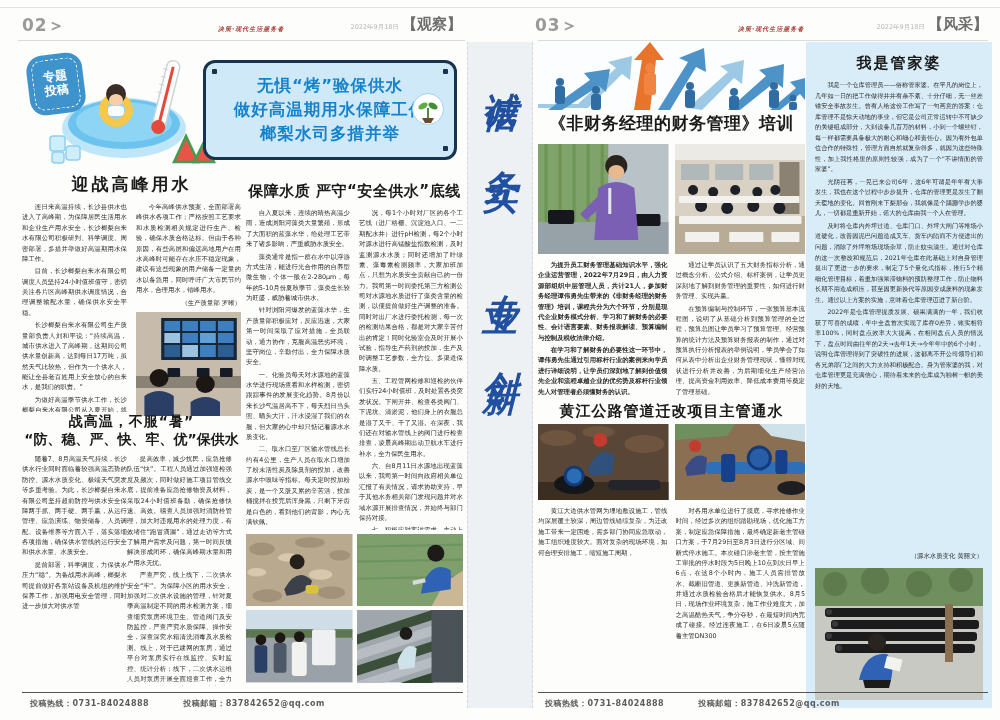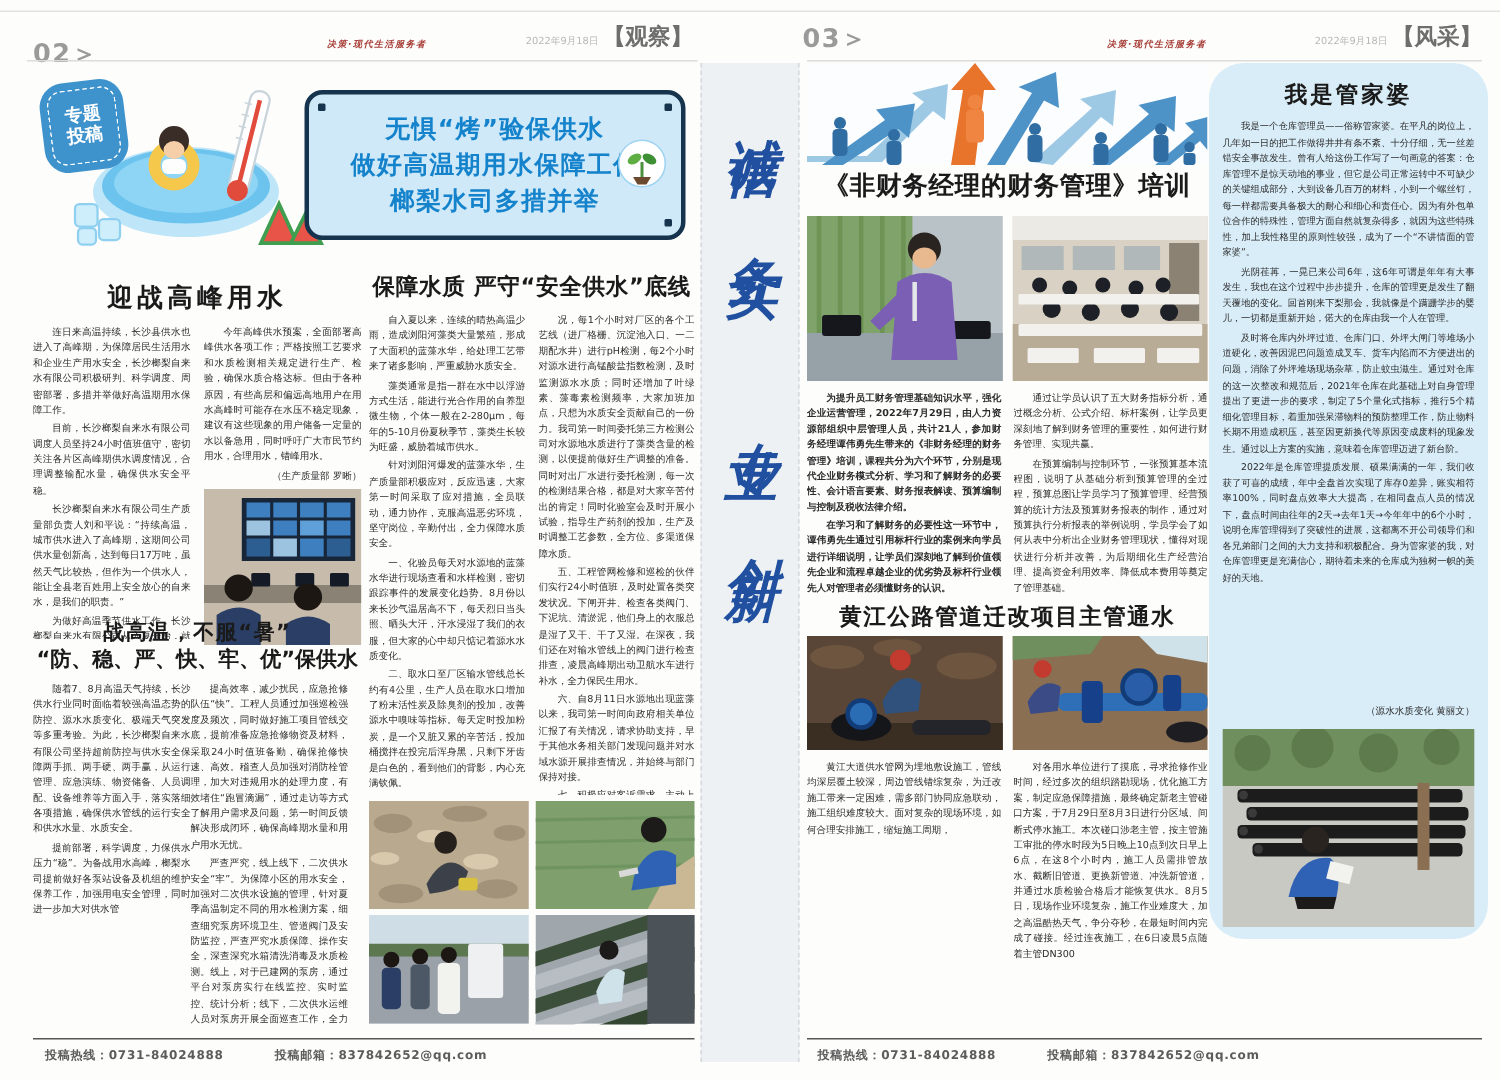--- a/index.html
+++ b/index.html
@@ -26,35 +26,35 @@
   .col{display:flex;flex-direction:column;overflow:hidden;}
   .art p{margin:0 0 2px 0;text-indent:2em;text-align:justify;font-size:6.4px;line-height:1.62;color:#2b2b2b;}
   .by{margin-top:2px;text-align:right;font-size:6.4px;color:#2b2b2b;}
   .byauto{margin-top:auto;text-align:right;font-size:6.4px;color:#2b2b2b;padding-bottom:2px;}
   .ph{display:block;width:100%;height:100%;}
   .phbox{flex:none;}
   
   .spine{position:absolute;left:467px;top:42px;width:64px;height:666px;background:#eef1f3;border-left:1px dashed #d3d8dc;border-right:1px dashed #d3d8dc;display:flex;flex-direction:column;align-items:center;}
   .spine-word{writing-mode:vertical-rl;font-family:"DejaVu Serif",serif;font-style:italic;font-weight:bold;font-size:35px;color:#20509f;letter-spacing:6px;line-height:1;}
   
-  .rpanel{position:absolute;left:806px;top:42px;width:186px;height:584px;background:#d9edf8;box-sizing:border-box;padding:10px 9px 8px 9px;display:flex;flex-direction:column;border-radius:23px;}
+  .rpanel{position:absolute;left:806px;top:42px;width:186px;height:666px;background:#d9edf8;box-sizing:border-box;padding:10px 9px 8px 9px;display:flex;flex-direction:column;}
   .rpanel h2{margin:2px 0 7px 0;text-align:center;font-size:15px;font-weight:bold;color:#1a1a1a;letter-spacing:2px;}
   .rpanel .txt{flex:1;overflow:hidden;display:flex;flex-direction:column;}
   .rpanel p{margin:0 0 2px 0;text-indent:2em;text-align:justify;font-size:6.2px;line-height:1.7;color:#2b2b2b;}
   
   .footrule{position:absolute;border-top:1.5px solid #555;}
   .foot{position:absolute;font-size:8px;font-weight:bold;color:#5c5c5c;letter-spacing:0.5px;}
   .foot span{margin-right:34px;}
 </style>
 </head>
 <body>
 
 <div class="topline"></div>
 
-<div class="abs" style="left:22px;top:24px;"><span class="pgnum">02＞</span></div>
+<div class="abs" style="left:22px;top:14px;"><span class="pgnum">02＞</span></div>
 <div class="abs tagline" style="left:218px;top:25px;">决策·现代生活服务者</div>
 <div class="abs" style="left:330px;top:14px;width:132px;text-align:right;white-space:nowrap;"><span class="hdate">2022年9月18日</span><span class="hsec">【观察】</span></div>
 <div class="hrule" style="left:18px;top:40px;width:447px;"></div>
 
 <div class="abs" style="left:535px;top:14px;"><span class="pgnum">03＞</span></div>
 <div class="abs tagline" style="left:738px;top:25px;">决策·现代生活服务者</div>
 <div class="abs" style="left:856px;top:14px;width:132px;text-align:right;white-space:nowrap;"><span class="hdate">2022年9月18日</span><span class="hsec">【风采】</span></div>
 <div class="hrule" style="left:538px;top:40px;width:450px;"></div>
 
 <div class="hero">
@@ -103,21 +103,21 @@
         <ellipse cx="10" cy="12" rx="5" ry="3" fill="#5fae43" transform="rotate(-30 10 12)"></ellipse>
         <ellipse cx="20" cy="12" rx="5" ry="3" fill="#3f8f34" transform="rotate(30 20 12)"></ellipse>
         <path d="M9 24 L21 24 L18 29 L12 29 Z" fill="#6b4a2f"></path>
       </svg>
   </div>
   <div class="dot" style="left:6px;top:6px;"></div>
   <div class="dot" style="right:6px;top:6px;"></div>
   <div class="dot" style="right:6px;bottom:6px;"></div>
 </div>
 
-<div class="art abs" style="left:22px;top:187px;width:219px;">
+<div class="art abs" style="left:22px;top:173px;width:219px;">
   <h2 style="font-size:17px;letter-spacing:3px;">迎战高峰用水</h2>
   <div class="cols" style="margin-top:6px;gap:9px;">
     <div class="col" style="width:105px;height:210px;">
       <p>连日来高温持续，长沙县供水也进入了高峰期，为保障居民生活用水和企业生产用水安全，长沙榔梨自来水有限公司积极研判、科学调度、周密部署，多措并举做好高温期用水保障工作。</p>
       <p>目前，长沙榔梨自来水有限公司调度人员坚持24小时值班值守，密切关注各片区高峰期供水调度情况，合理调整输配水量，确保供水安全平稳。</p>
       <p>长沙榔梨自来水有限公司生产质量部负责人刘和平说：“持续高温，城市供水进入了高峰期，这期间公司供水量创新高，达到每日17万吨，虽然天气比较热，但作为一个供水人，能让全县老百姓用上安全放心的自来水，是我们的职责。”</p>
       <p>为做好高温季节供水工作，长沙榔梨自来水有限公司从入夏开始，就开展了设施设备检修保养活动，安排各生产单位做好设施设备检修、维护、保养工作，对管网进行全面排查，确保运行通畅；制定</p>
     </div>
     <div class="col" style="width:105px;height:228px;">
       <p>今年高峰供水预案，全面部署高峰供水各项工作；严格按照工艺要求和水质检测相关规定进行生产、检验，确保水质合格达标。但由于各种原因，有些高层和偏远高地用户在用水高峰时可能存在水压不稳定现象，建议有这些现象的用户储备一定量的水以备急用，同时呼吁广大市民节约用水，合理用水，错峰用水。</p>

